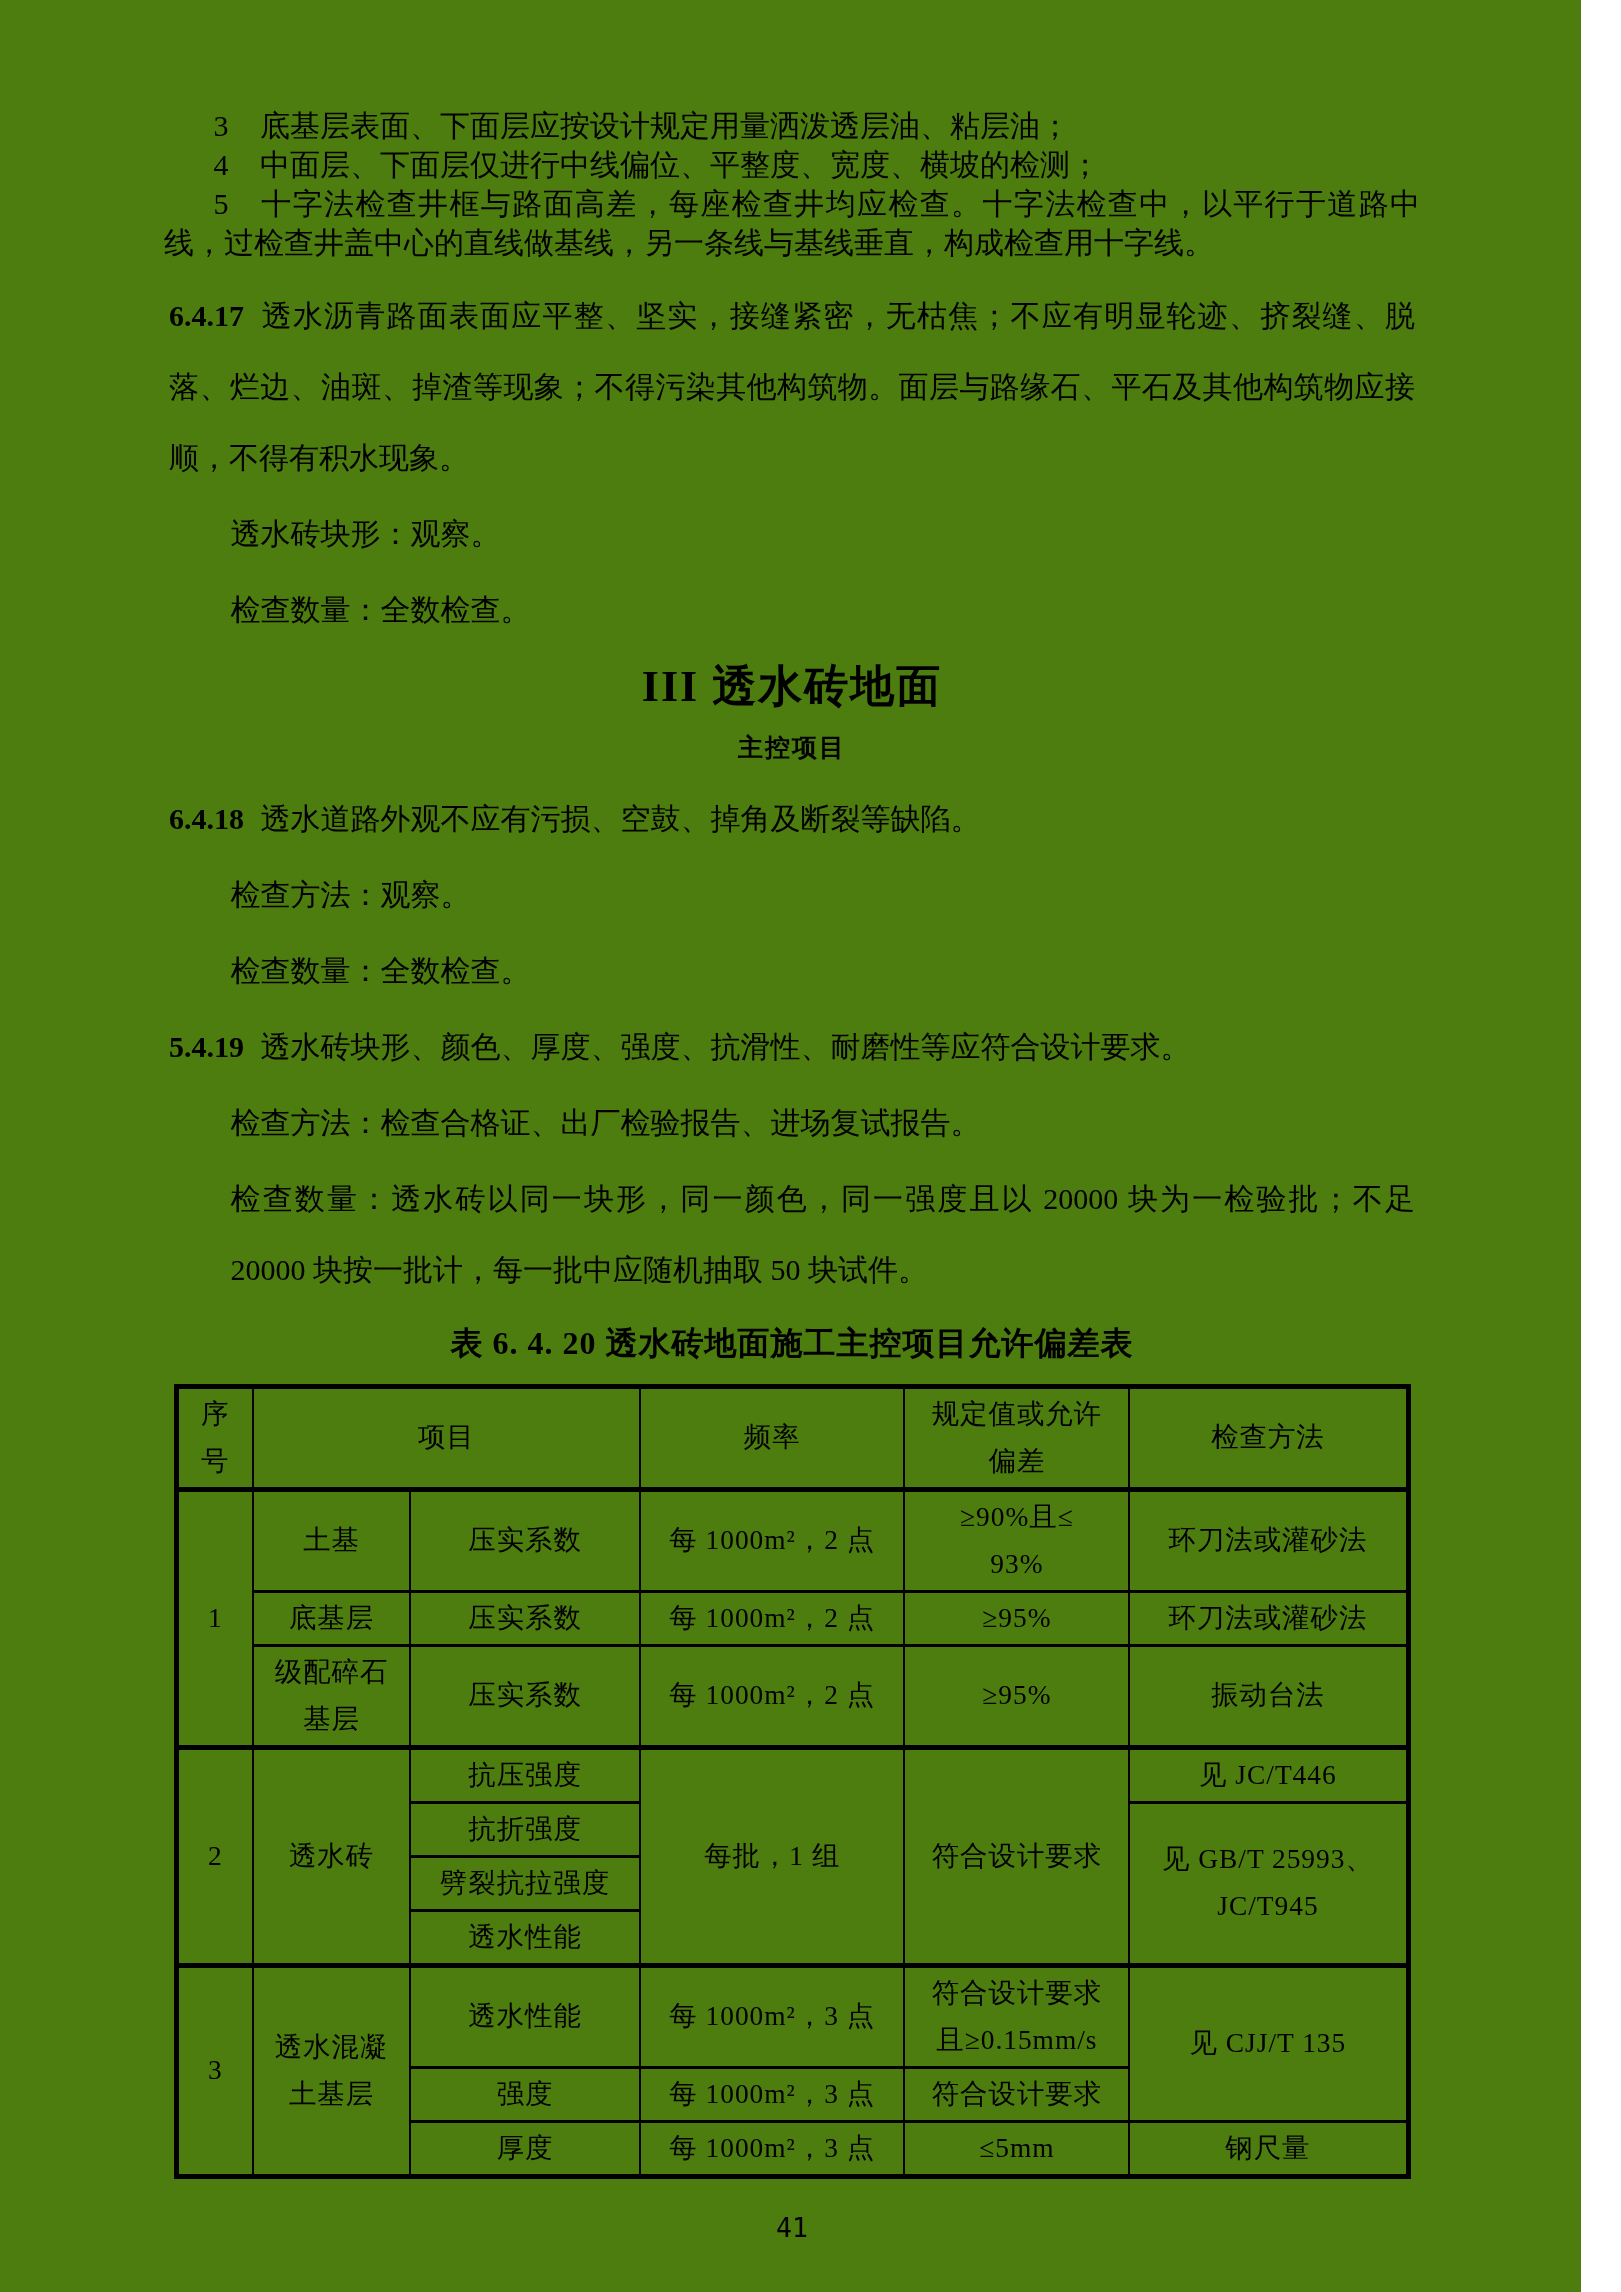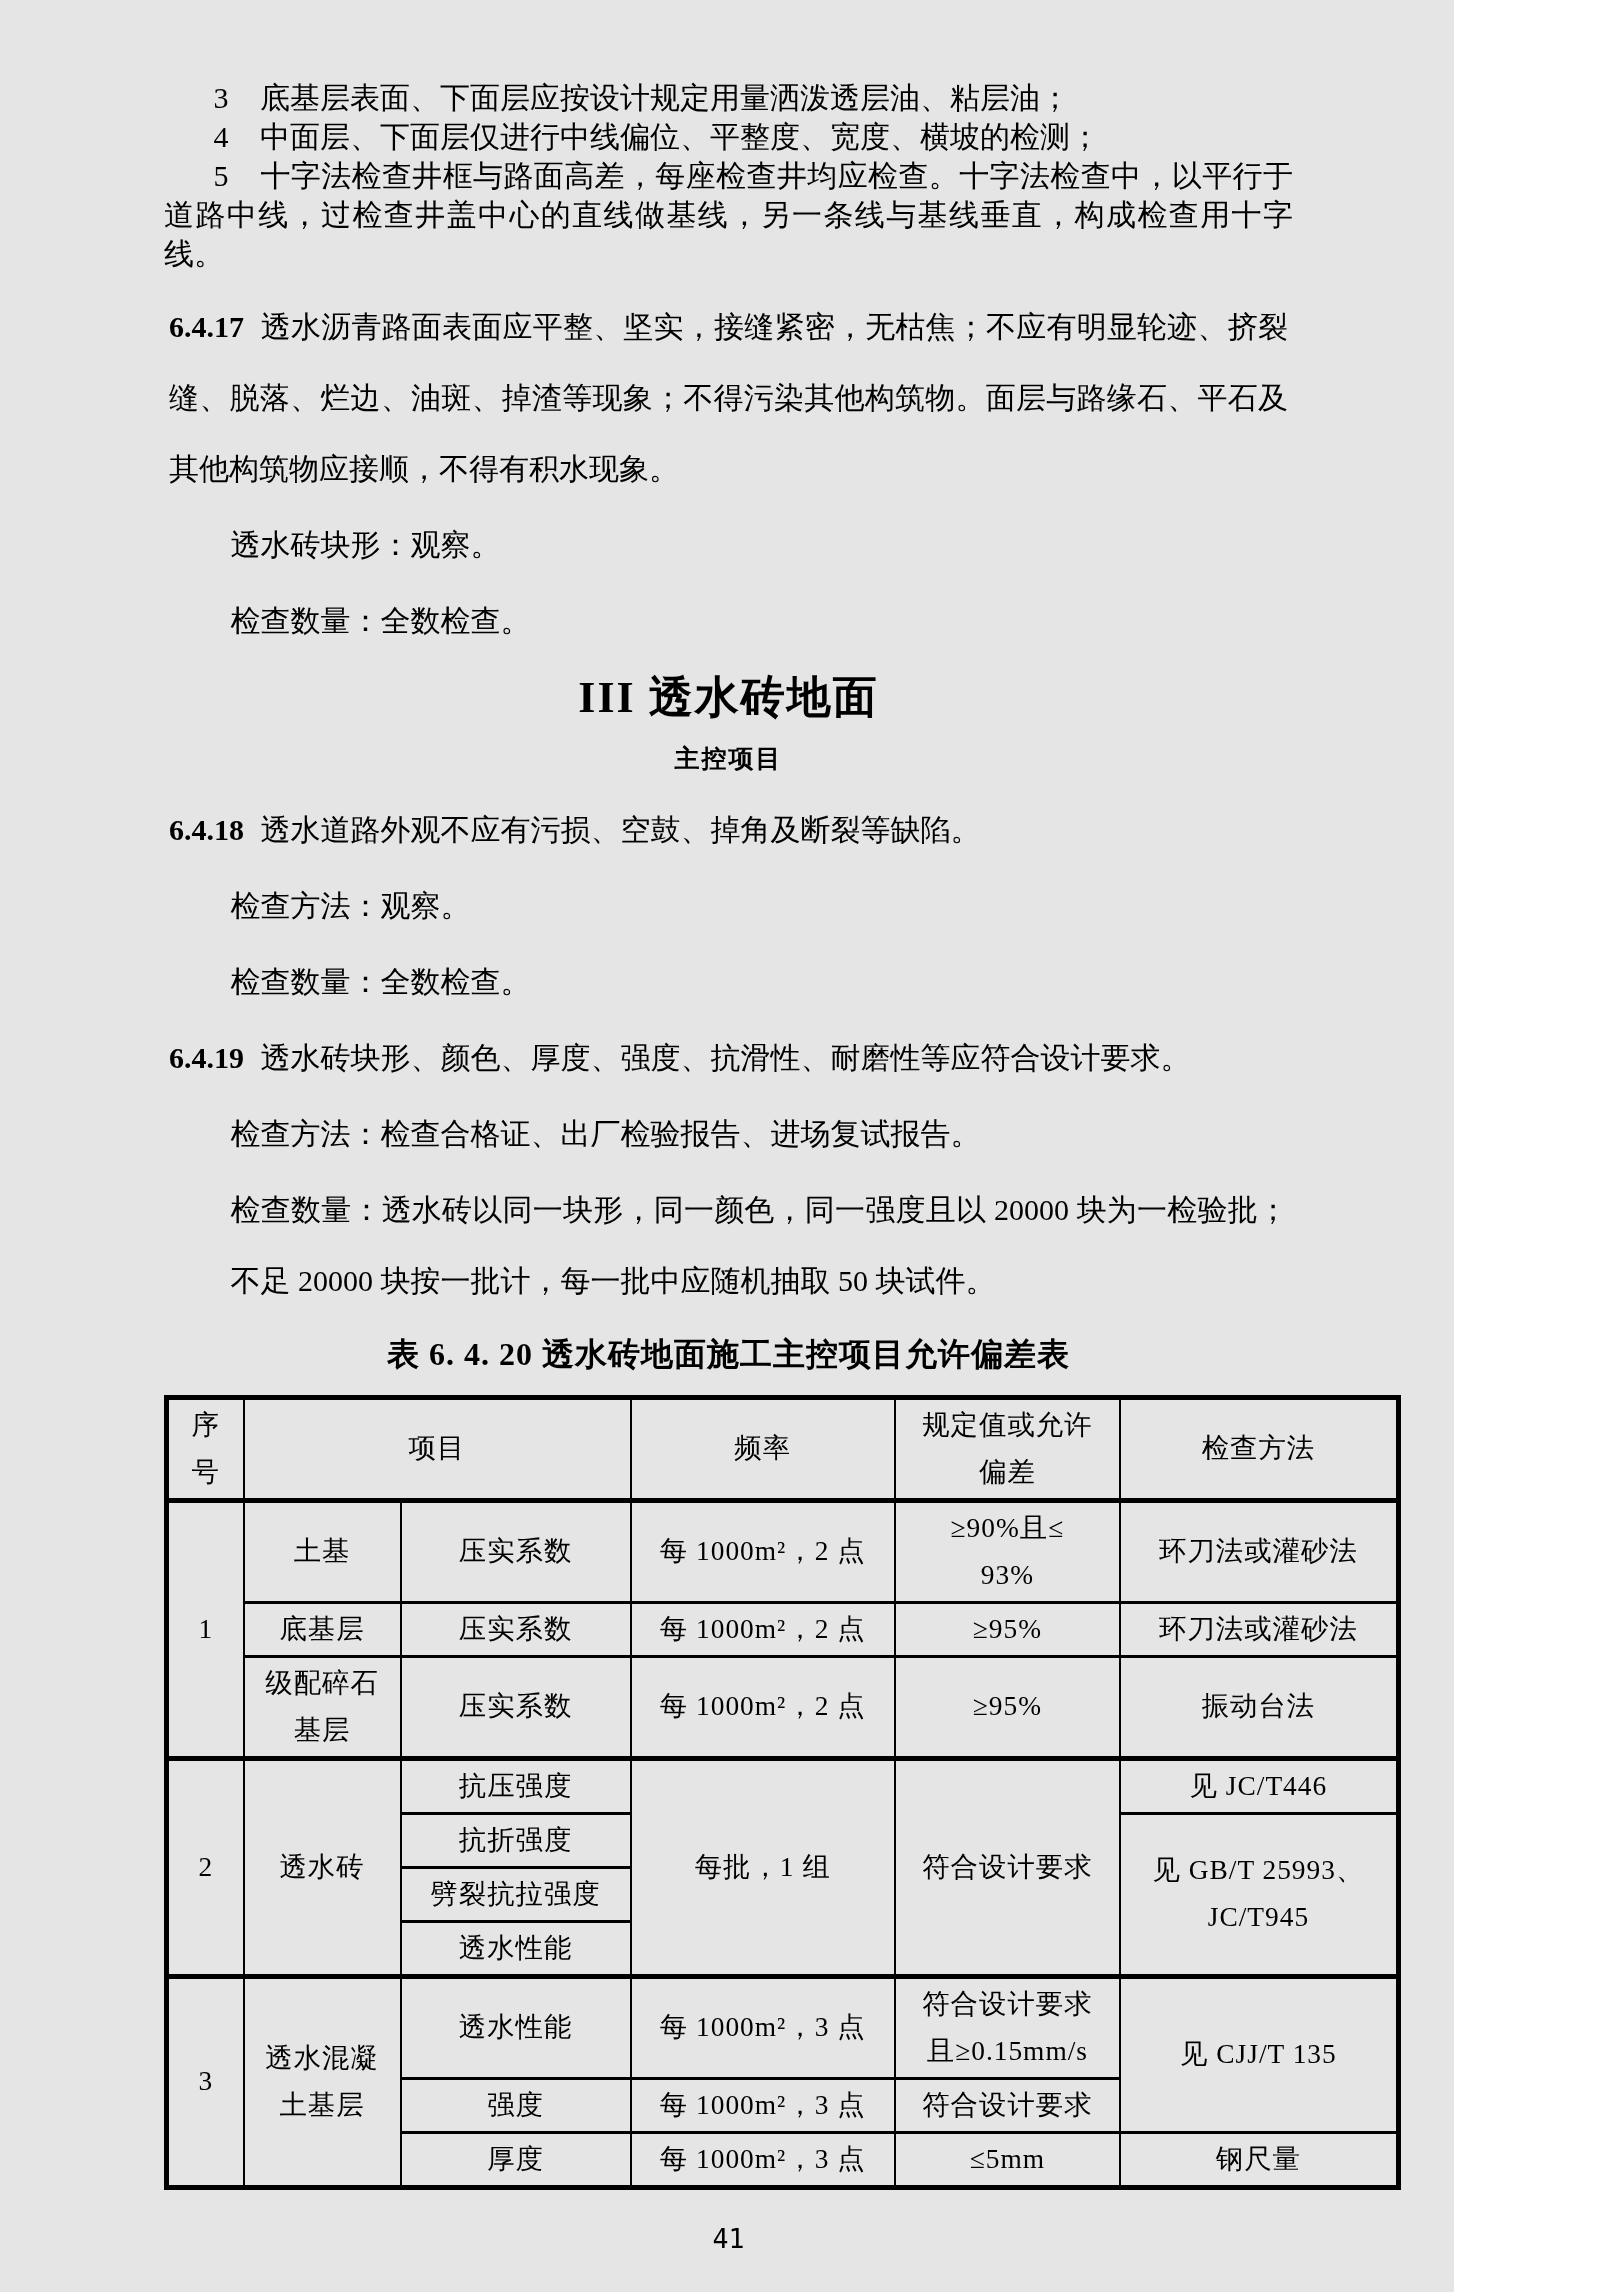--- a/index.html
+++ b/index.html
@@ -1,23 +1,23 @@
 <!DOCTYPE html>
 <html lang="zh"><head>
 <meta charset="utf-8">
 <style>
   html,body{margin:0;padding:0;background:#ffffff;}
   .page{
     position:relative;
-    width:1454px;height:2293px;
+    width:1581px;height:2293px;
     box-sizing:border-box;
-    background:#e5e5e5;
+    background:#4d7c0f;
     color:#000000;
     font-family:"Liberation Serif","DejaVu Serif",serif;
-    padding:78px 161px 0 164px;
+    padding:106px 161px 0 164px;
     overflow:hidden;
   }
   
   .list-item{
     margin:0;
     font-size:30px;
     line-height:39px;
     text-align:justify;
     text-indent:1.65em;
   }
@@ -102,21 +102,21 @@
   <p class="para sub-line">透水砖块形：观察。</p>
   <p class="para sub-line">检查数量：全数检查。</p>
 
   <h3 class="section-heading">III 透水砖地面</h3>
   <h4 class="subsection-heading">主控项目</h4>
 
   <p class="para"><b class="sec-num">6.4.18</b><span class="sec-gap"></span><span>透水道路外观不应有污损、空鼓、掉角及断裂等缺陷。</span></p>
   <p class="para sub-line">检查方法：观察。</p>
   <p class="para sub-line">检查数量：全数检查。</p>
 
-  <p class="para"><b class="sec-num">6.4.19</b><span class="sec-gap"></span><span>透水砖块形、颜色、厚度、强度、抗滑性、耐磨性等应符合设计要求。</span></p>
+  <p class="para"><b class="sec-num">5.4.19</b><span class="sec-gap"></span><span>透水砖块形、颜色、厚度、强度、抗滑性、耐磨性等应符合设计要求。</span></p>
   <p class="para sub-line">检查方法：检查合格证、出厂检验报告、进场复试报告。</p>
   <p class="para sub-line">检查数量：透水砖以同一块形，同一颜色，同一强度且以 20000 块为一检验批；不足 20000 块按一批计，每一批中应随机抽取 50 块试件。</p>
 
 
   <p class="table-title">表 6. 4. 20  透水砖地面施工主控项目允许偏差表</p>
 
   <table class="tol">
     <colgroup>
       <col style="width:76px">
         <col style="width:155px">

